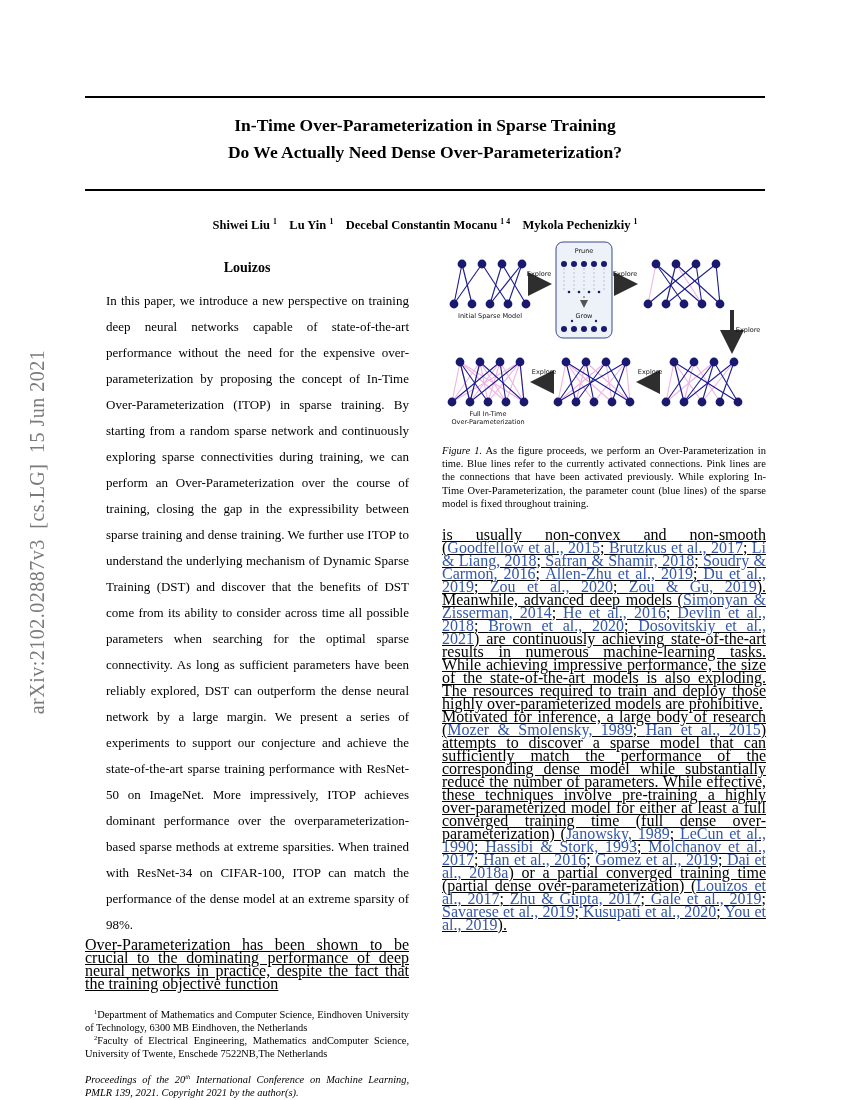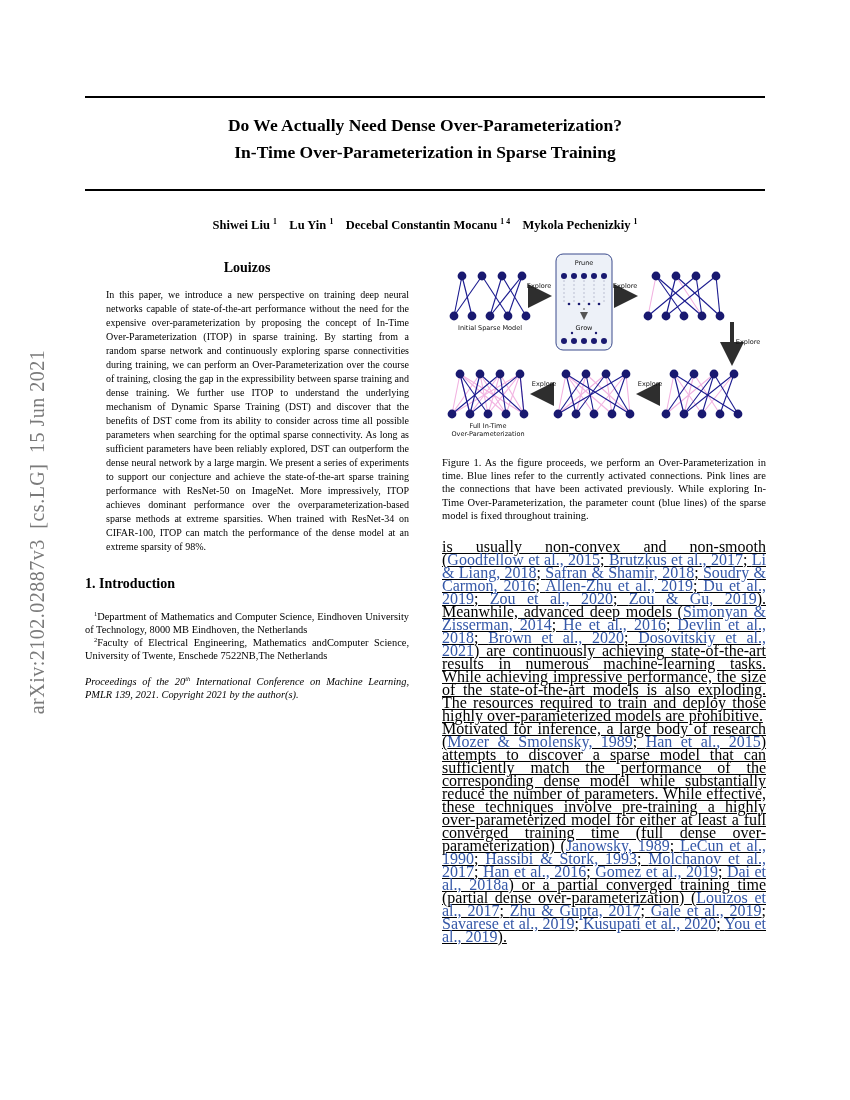--- a/index.html
+++ b/index.html
@@ -8,26 +8,26 @@
     font-family:"Liberation Serif", serif; color:#000; overflow:hidden;
   }
   .rule { position:absolute; left:85px; width:680px; height:2px; background:#000; }
   .rule-top { top:96px; }
   .rule-mid { top:189px; }
   .title { position:absolute; left:85px; top:112px; width:680px; text-align:center;
            font-weight:bold; font-size:17.5px; line-height:27px; }
   .authors { position:absolute; left:85px; top:218px; width:680px; text-align:center;
              font-weight:bold; font-size:12.5px; }
   .sup { vertical-align:super; font-size:0.62em; line-height:0; }
-  .i { }
+  .i { font-style:italic; }
   .cite { color:var(--cite,#3558a8); }
   .col-left  { position:absolute; left:85px;  top:260px; width:324px; }
-  .col-right { position:absolute; left:442px; top:252px; width:324px; }
+  .col-right { position:absolute; left:442px; top:240px; width:324px; }
   .abstract-title { text-align:center; font-weight:bold; font-size:14px; margin-bottom:12px; }
-  .abstract-body { padding-left:21px; font-size:10px; line-height:14px; text-align:justify; }
+  .abstract-body { padding-left:21px; font-size:13px; line-height:26px; text-align:justify; }
   .section-heading { font-size:14px; font-weight:bold; margin:22px 0 10px 0; }
   .para { font-size:16px; line-height:13px; text-align:justify;text-decoration:underline; }
   .footnotes { margin-top:18px; font-size:10.4px; line-height:13px; text-align:justify; }
   .fn { text-indent:9px; }
   .proceedings { margin-top:13px; font-style:italic; font-size:10.4px; line-height:13px; text-align:justify; }
   .caption { font-size:10.5px; line-height:13.2px; text-align:justify; margin-bottom:16px; }
   .para + .para { margin-top:0; }
   .caption + .para { margin-top:18px; }
   .arxiv-stamp {
     position:absolute; left:37px; top:532px; transform:translate(-50%,-50%) rotate(-90deg);
@@ -44,34 +44,34 @@
 </head>
 <body>
 
 <div class="page">
 
   <div class="arxiv-stamp">arXiv:2102.02887v3 [cs.LG] 15 Jun 2021</div>
 
   <div class="rule rule-top"></div>
 
   <div class="title">
+    <div>In-Time Over-Parameterization in Sparse Training</div>
     <div>Do We Actually Need Dense Over-Parameterization?</div>
-    <div>In-Time Over-Parameterization in Sparse Training</div>
   </div>
 
   <div class="rule rule-mid"></div>
 
   <div class="authors"><span>Shiwei Liu </span><span class="sup">1</span><span>  Lu Yin </span><span class="sup">1</span><span>  Decebal Constantin Mocanu </span><span class="sup">1 4</span><span>  Mykola Pechenizkiy </span><span class="sup">1</span></div>
 
   <div class="col-left">
     <div class="abstract-title">Louizos</div>
     <div class="abstract-body">In this paper, we introduce a new perspective on training deep neural networks capable of state-of-the-art performance without the need for the expensive over-parameterization by proposing the concept of In-Time Over-Parameterization (ITOP) in sparse training. By starting from a random sparse network and continuously exploring sparse connectivities during training, we can perform an Over-Parameterization over the course of training, closing the gap in the expressibility between sparse training and dense training. We further use ITOP to understand the underlying mechanism of Dynamic Sparse Training (DST) and discover that the benefits of DST come from its ability to consider across time all possible parameters when searching for the optimal sparse connectivity. As long as sufficient parameters have been reliably explored, DST can outperform the dense neural network by a large margin. We present a series of experiments to support our conjecture and achieve the state-of-the-art sparse training performance with ResNet-50 on ImageNet. More impressively, ITOP achieves dominant performance over the overparameterization-based sparse methods at extreme sparsities. When trained with ResNet-34 on CIFAR-100, ITOP can match the performance of the dense model at an extreme sparsity of 98%.</div>
-    <div class="section-heading">1. Introduction</div>
+    <div class="para">Over-Parameterization has been shown to be crucial to the dominating performance of deep neural networks in practice, despite the fact that the training objective function</div>
     <div class="footnotes">
-      <div class="fn"><span class="sup">1</span><span>Department of Mathematics and Computer Science, Eindhoven University of Technology, 8000 MB Eindhoven, the Netherlands</span></div>
+      <div class="fn"><span class="sup">1</span><span>Department of Mathematics and Computer Science, Eindhoven University of Technology, 6300 MB Eindhoven, the Netherlands</span></div>
       <div class="fn"><span class="sup">2</span><span>Faculty of Electrical Engineering, Mathematics andComputer Science, University of Twente, Enschede 7522NB,The Netherlands</span></div>
     </div>
     <div class="proceedings"><span>Proceedings of the 20</span><span class="sup">th</span><span> International Conference on Machine Learning, PMLR 139, 2021. Copyright 2021 by the author(s).</span></div>
   </div>
 
   <div class="col-right">
 
     <svg class="figure" viewBox="0 0 324 190" xmlns="http://www.w3.org/2000/svg">
       <defs>
         <marker id="ah" markerWidth="6" markerHeight="6" refX="4.5" refY="3" orient="auto">

